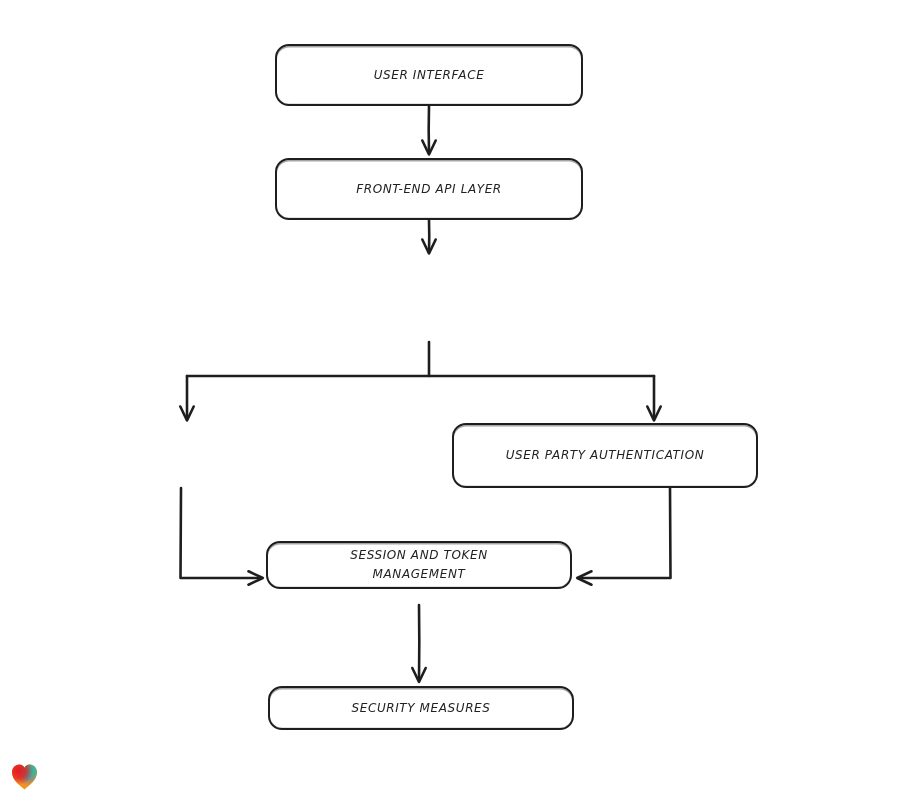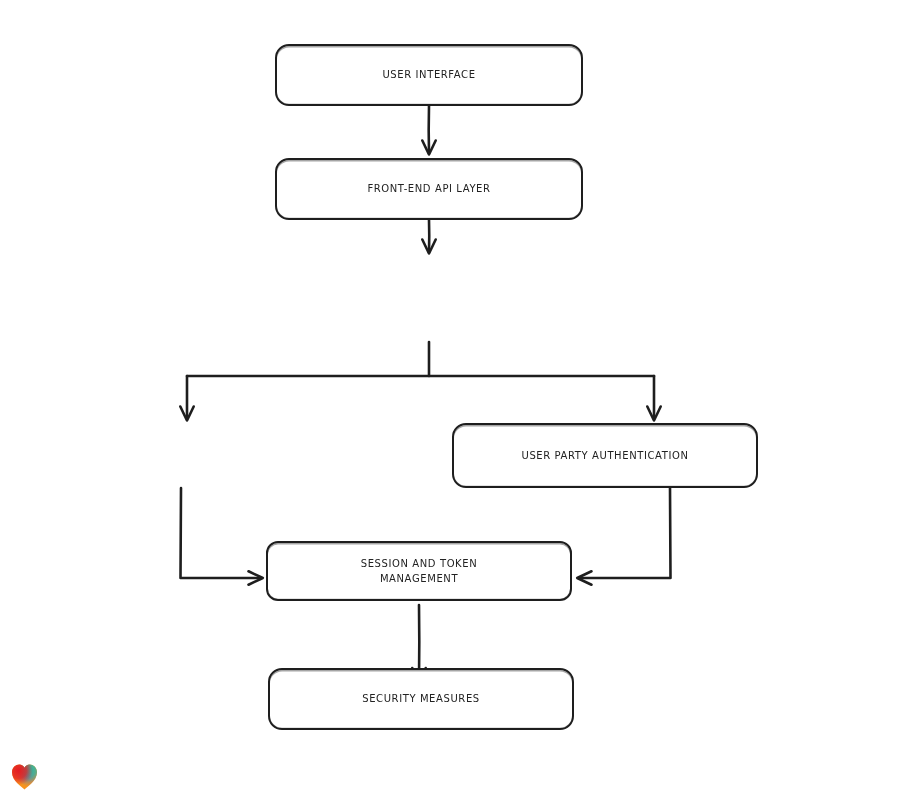--- a/index.html
+++ b/index.html
@@ -39,35 +39,36 @@
     border: 2.7px solid #1e1e1e;
     border-radius: 14px;
     box-shadow: inset 0 1.5px 0 rgba(30,30,30,0.4), inset 0 -0.5px 0 rgba(30,30,30,0.25);
     display: flex;
     align-items: center;
     justify-content: center;
     box-sizing: border-box;
   }
   .node-label {
     font-family: "DejaVu Sans", sans-serif;
-    font-size: 10px;
+    font-style: italic;
+    font-size: 12px;
     letter-spacing: 0.6px;
     line-height: 1.55;
     color: #222222;
     text-align: center;
     white-space: pre-line;
     user-select: none;
   }
   #n-user-interface            { left: 275px; top: 44px;  width: 308px; height: 62px; }
   #n-front-end-api-calls       { left: 275px; top: 158px; width: 308px; height: 62px; }
   #n-back-end-auth-service     { left: 275px; top: 258px; width: 308px; height: 84px; }
   #n-database-layer            { left: 65px;  top: 423px; width: 305px; height: 65px; }
   #n-third-party-auth          { left: 452px; top: 423px; width: 306px; height: 65px; }
-  #n-session-token-mgmt        { left: 266px; top: 541px; width: 306px; height: 60px; border-radius: 12px; }
-  #n-security-measures         { left: 268px; top: 668px; width: 306px; height: 62px; }
+  #n-session-token-mgmt        { left: 266px; top: 541px; width: 306px; height: 48px; }
+  #n-security-measures         { left: 268px; top: 686px; width: 306px; height: 44px; }
   .logo {
     position: absolute;
     left: 8px;
     top: 761px;
     width: 33px;
     height: 32px;
     z-index: 3;
   }
 </style>
 </head>

